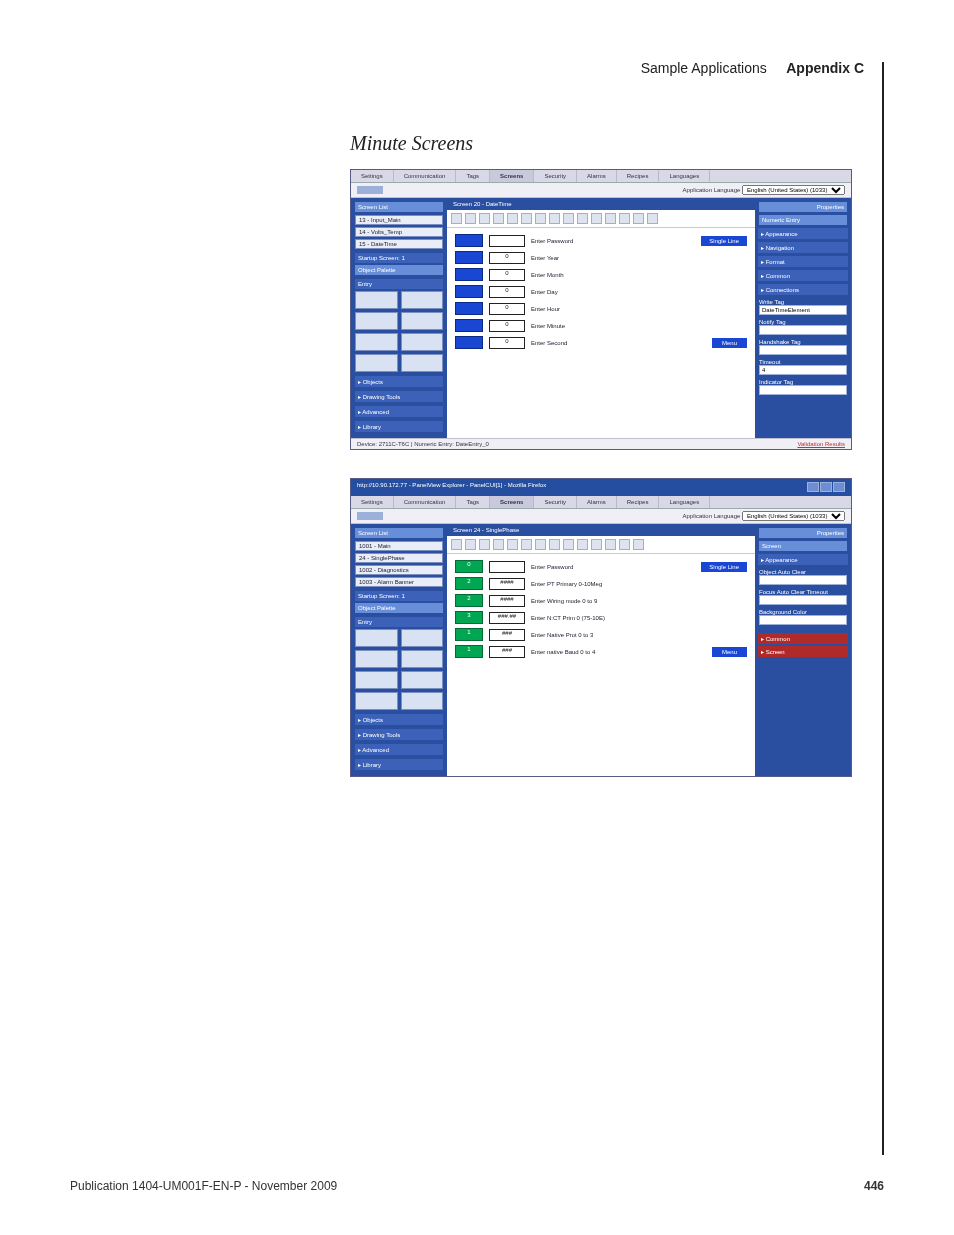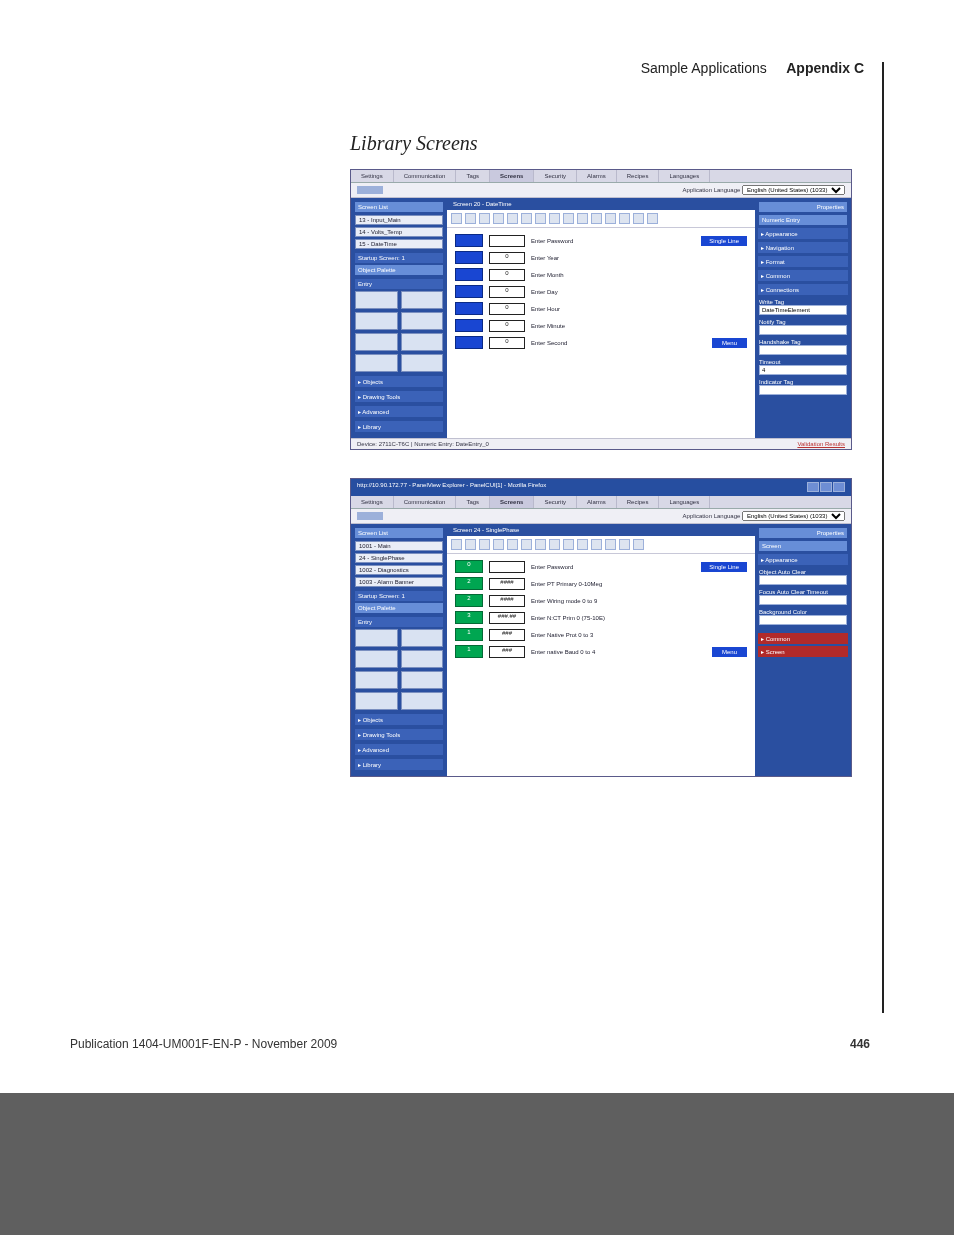--- a/index.html
+++ b/index.html
@@ -4,21 +4,21 @@
 <style>
   html, body {
     margin: 0;
     padding: 0;
     background: #5f5f5f;
     font-family: Georgia, "Times New Roman", serif;
     color: #222;
   }
   .page {
     width: 954px;
-    height: 1093px;
+    height: 1235px;
     background: #fff;
     position: relative;
     box-sizing: border-box;
     padding: 62px 70px 40px 70px;
   }
   .vrule {
     position: absolute;
     top: 62px;
     bottom: 80px;
     right: 70px;
@@ -51,21 +51,21 @@
   p.body {
     font-size: 16px;
     line-height: 1.45;
     margin: 0 0 22px 0;
   }
 
   .footer {
     position: absolute;
     bottom: 42px;
     left: 70px;
-    right: 84px;
+    right: 70px;
     display: flex;
     justify-content: space-between;
     font-family: Arial, Helvetica, sans-serif;
     font-size: 12px;
     color: #333;
   }
   .footer .pnum { font-weight: 700; }
 
   
   .app {
@@ -258,21 +258,21 @@
 <div class="page">
   <div class="vrule"></div>
 
   <div class="running-head">
     <span>Sample Applications</span>
     &nbsp;&nbsp;&nbsp;
     <span class="appendix">Appendix C</span>
   </div>
 
   <div class="content">
-    <h2 class="example">Library Screens</h2>
+    <h2 class="example">Minute Screens</h2>
 
     <div class="app">
       <div class="tabbar">
           <div class="tab">Settings</div>
           <div class="tab">Communication</div>
           <div class="tab">Tags</div>
           <div class="tab active">Screens</div>
           <div class="tab">Security</div>
           <div class="tab">Alarms</div>
           <div class="tab">Recipes</div>

